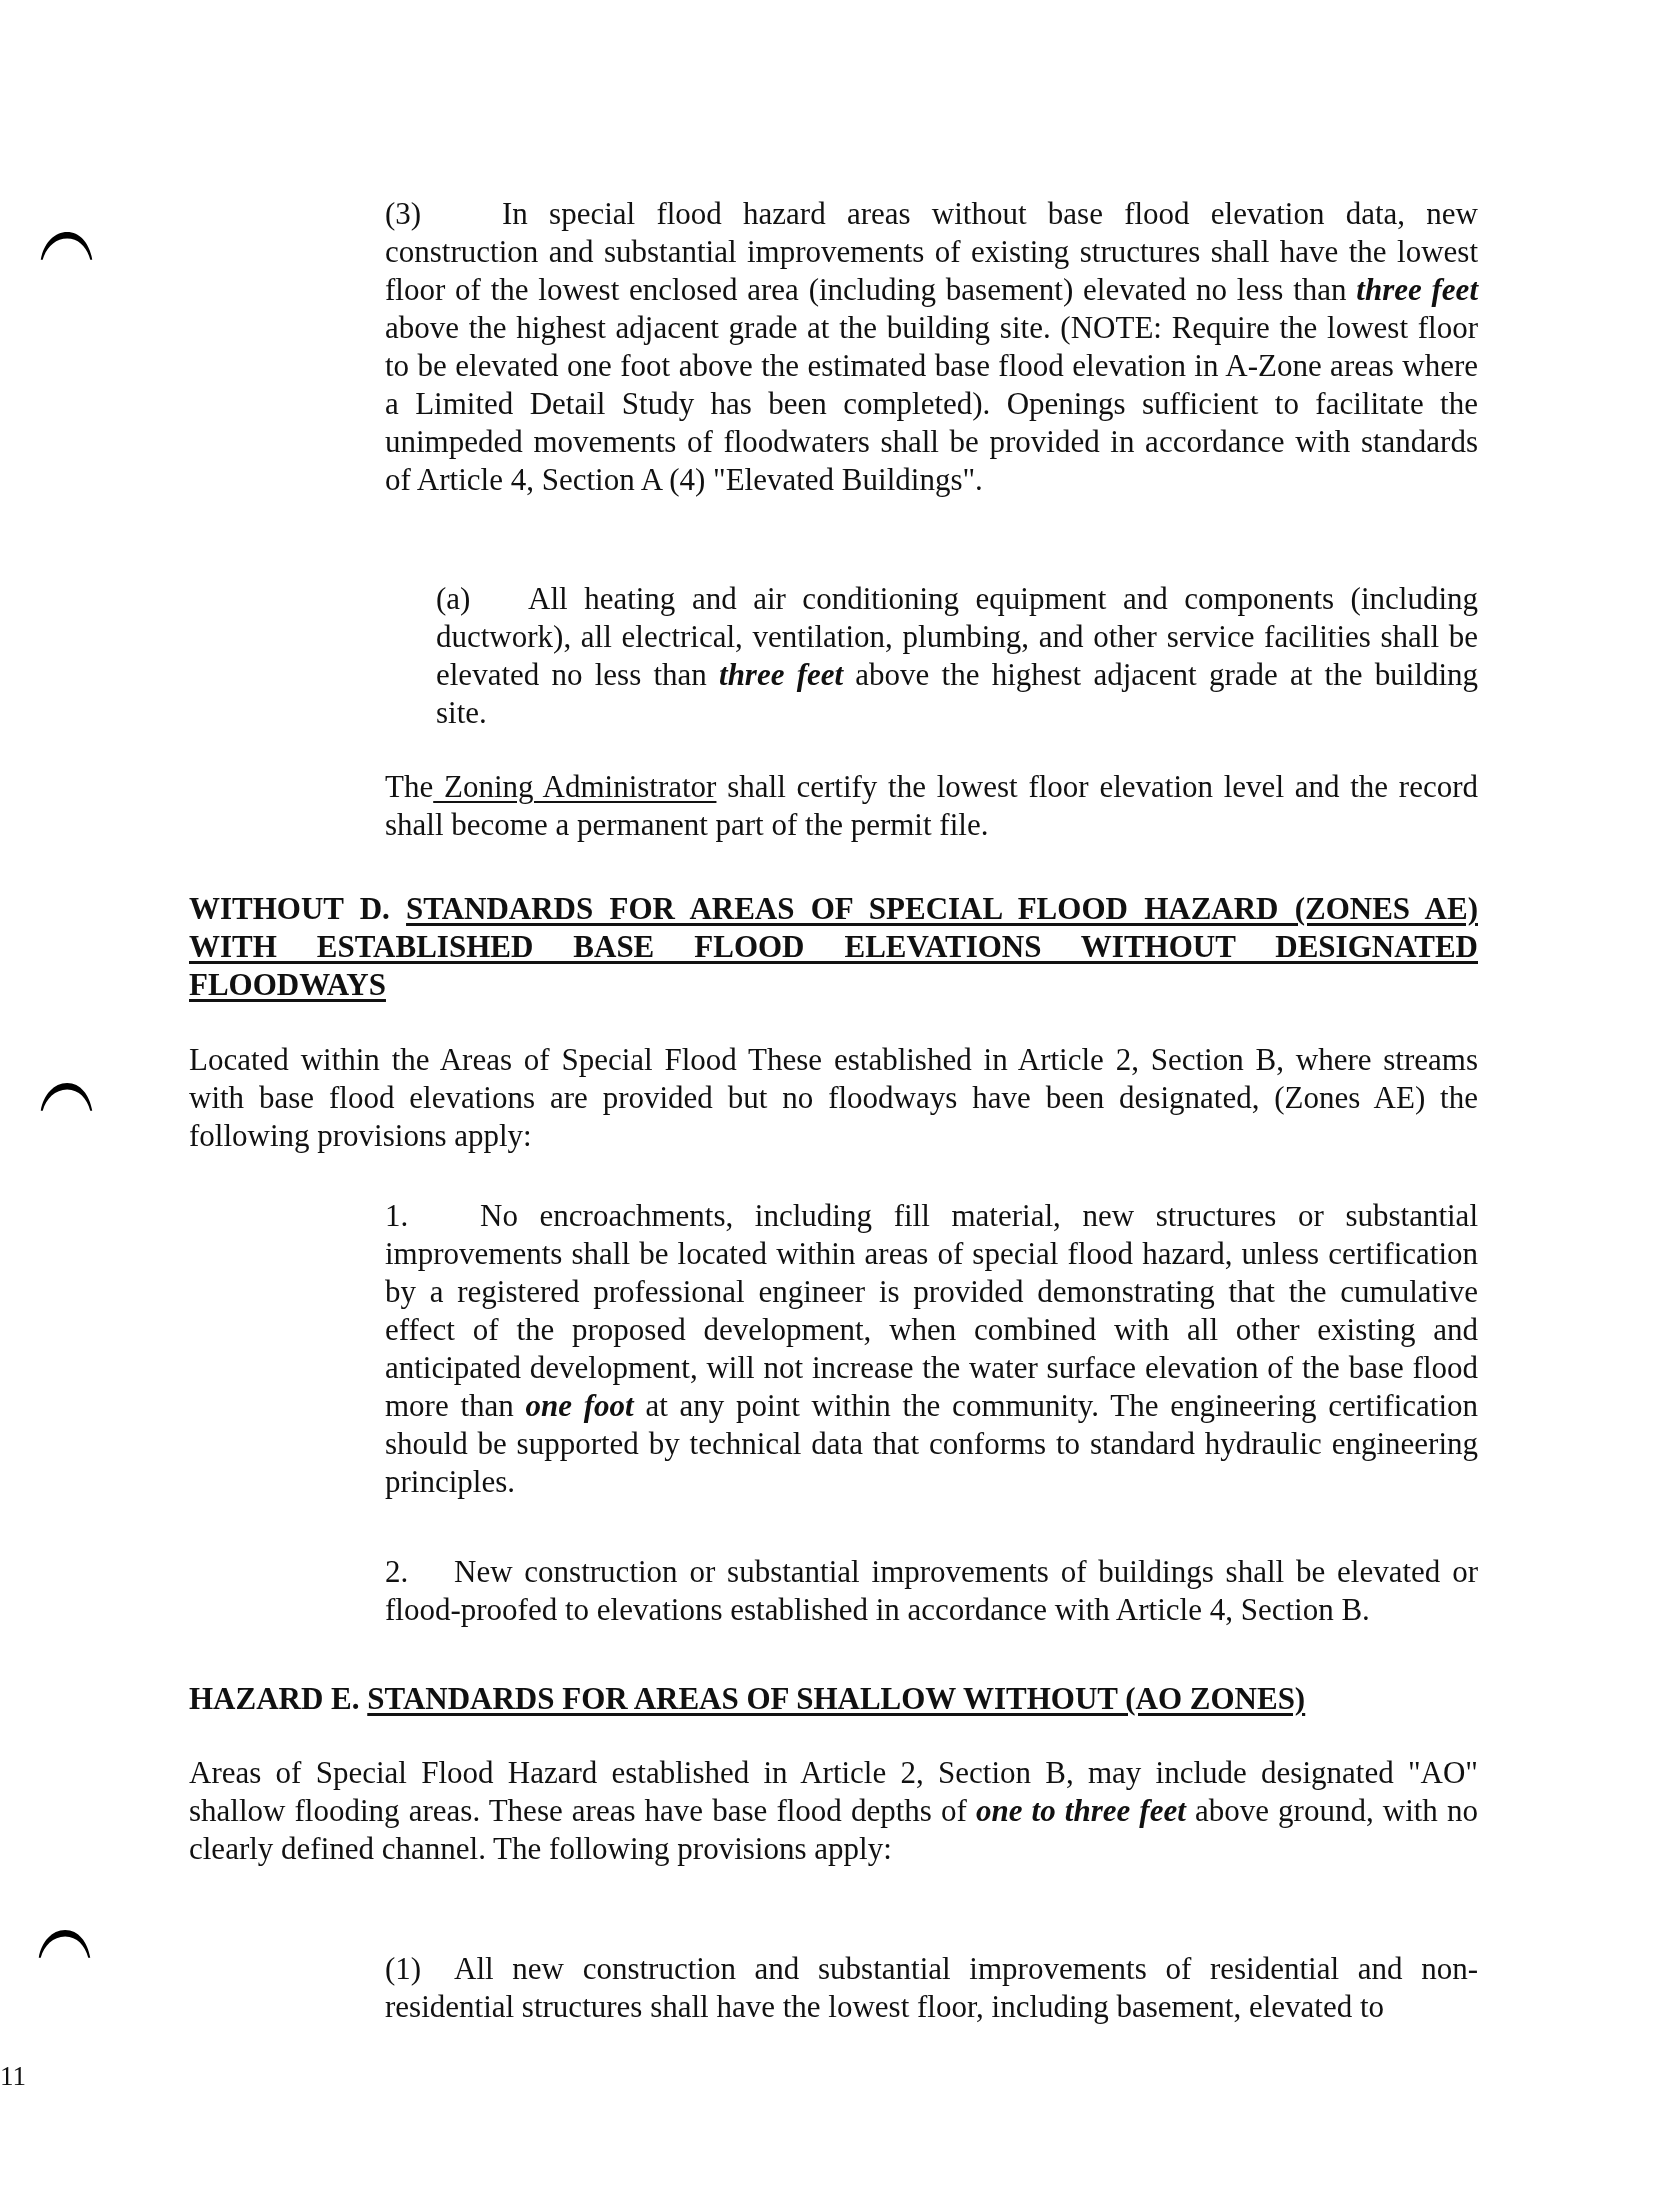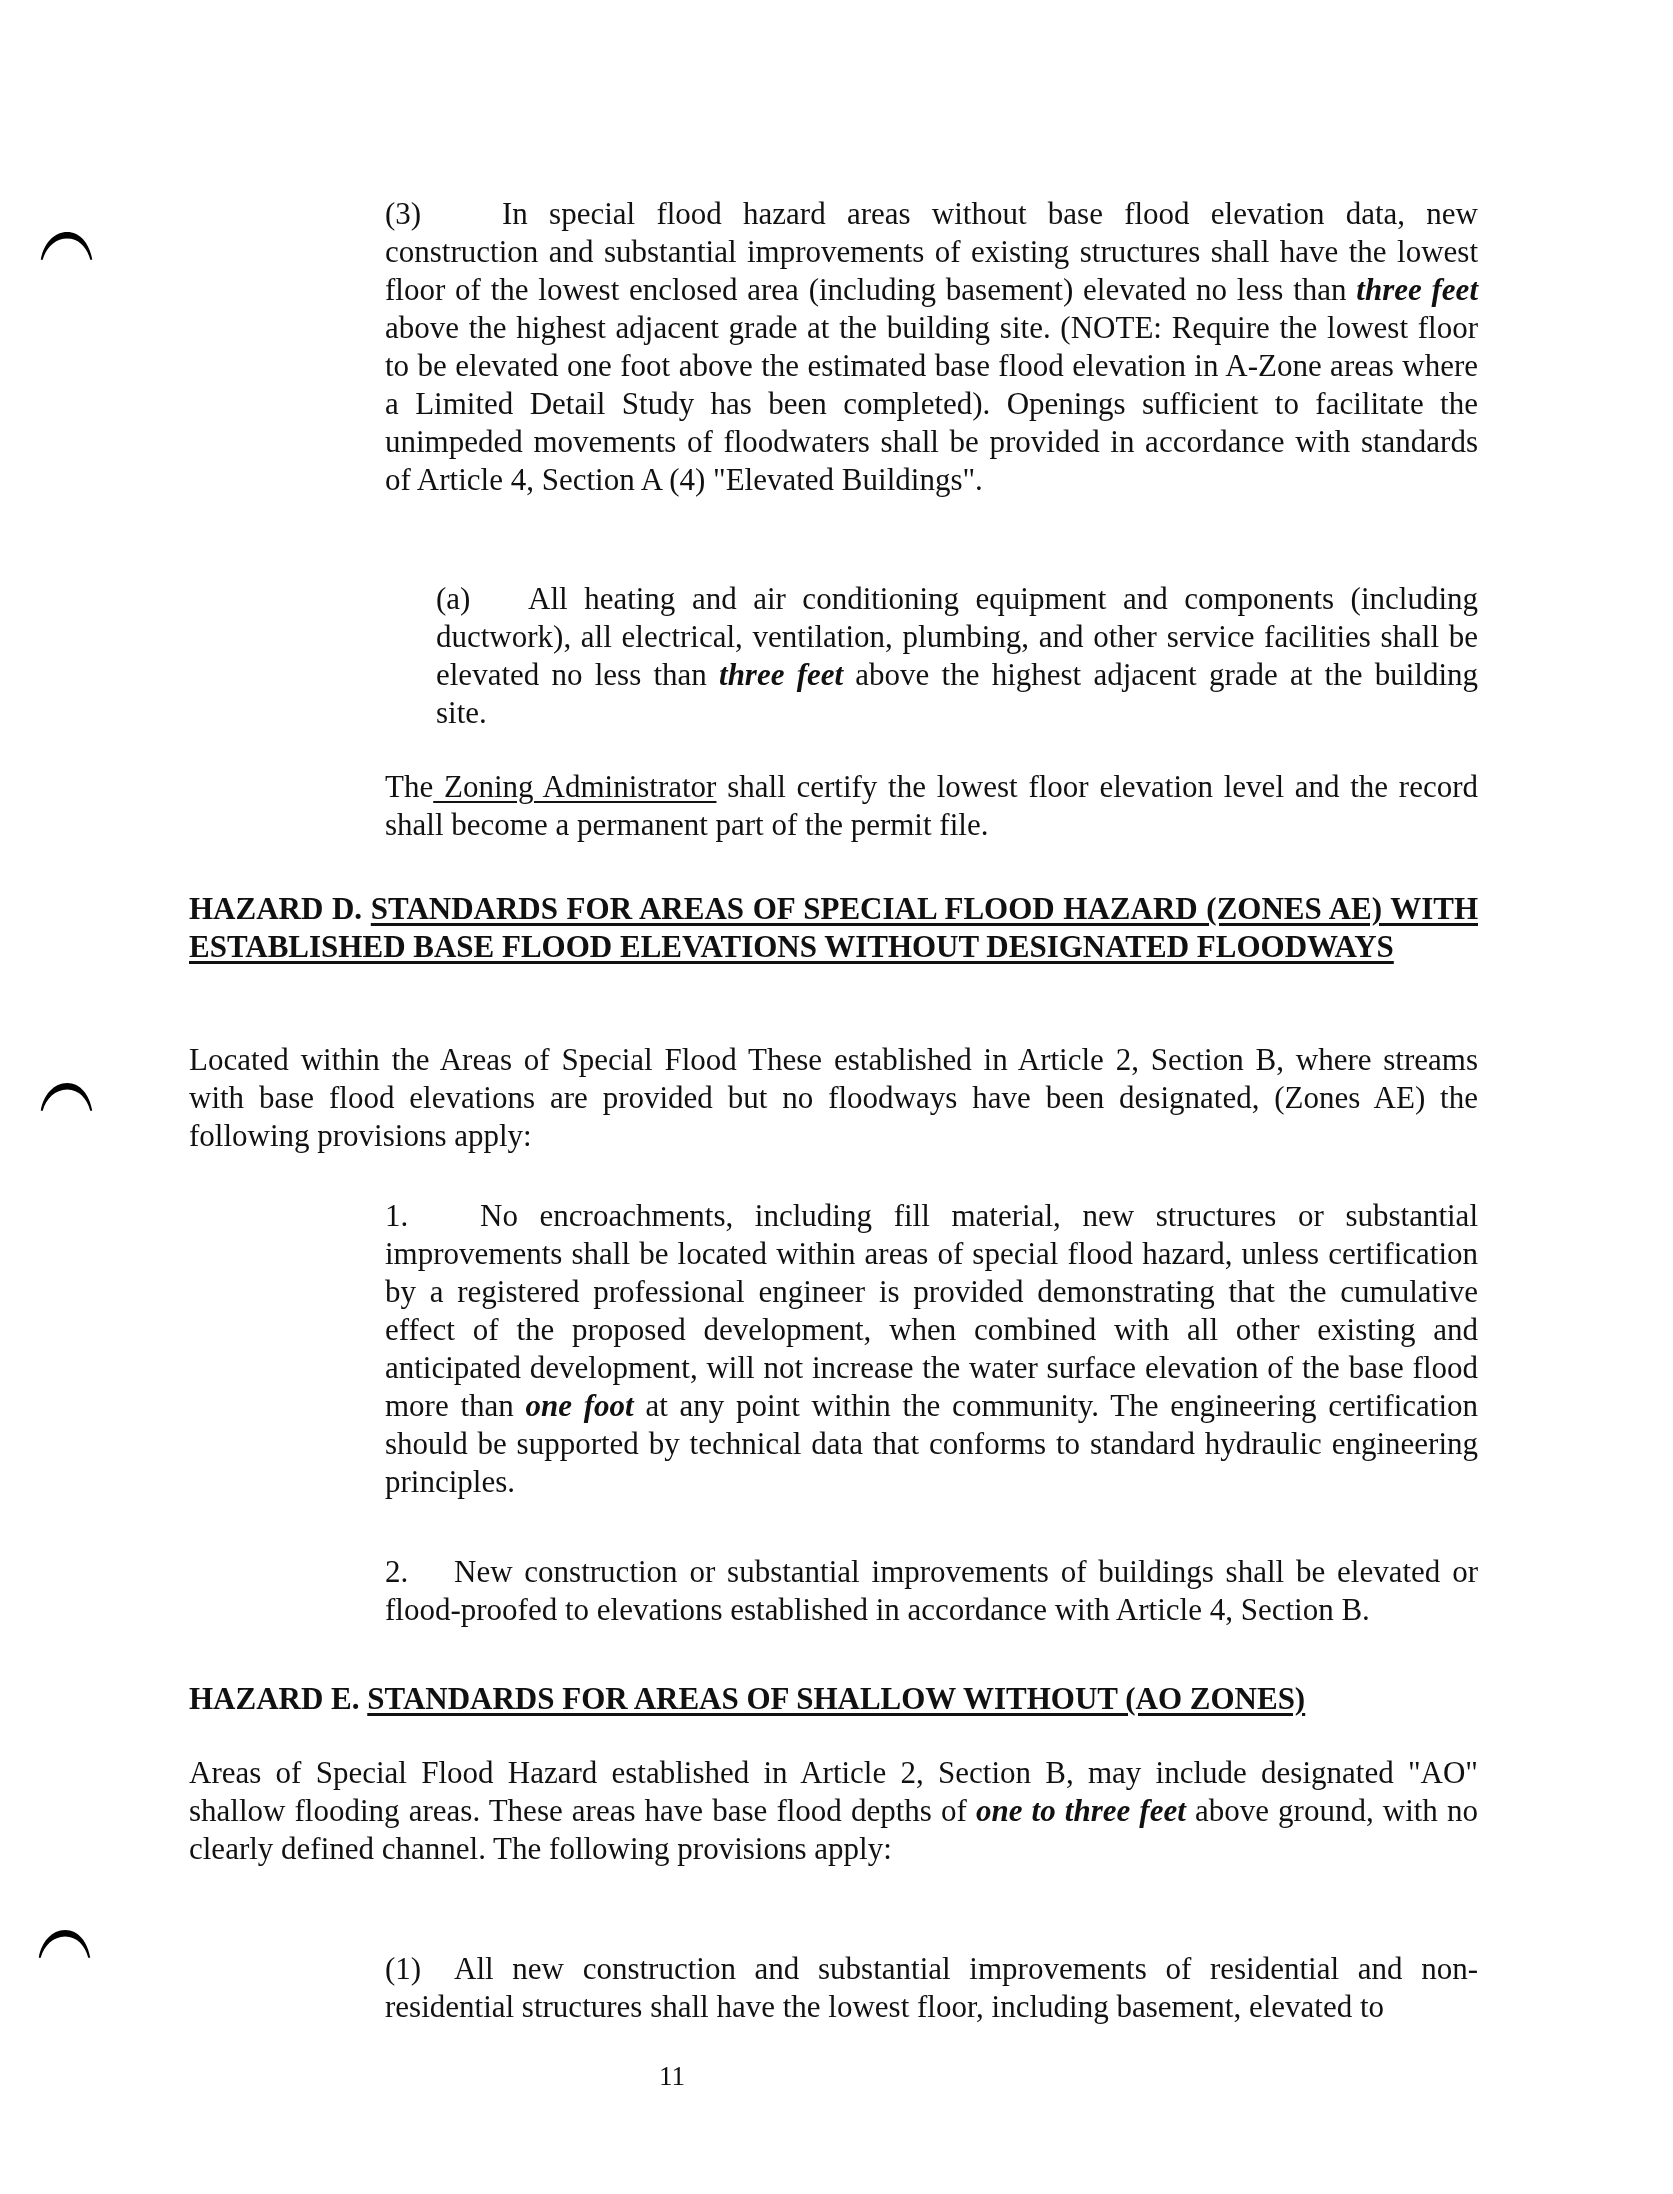--- a/index.html
+++ b/index.html
@@ -13,21 +13,21 @@
   .b-full { left: 189px; width: 1289px; }
   .heading { font-weight: bold; font-size: 31px; line-height: 38px; }
   .u { text-decoration: underline; text-decoration-thickness: 2.7px; text-underline-offset: 4px; }
   .bi { font-weight: bold; font-style: italic; margin-top: 44px; }
   .tab { display: inline-block; }
   .tab-3 { width: 117px; }
   .tab-a { width: 92px; }
   .tab-1 { width: 95px; }
   .tab-2 { width: 69px; }
   .tab-p1 { width: 69px; }
-  .pagenum { position: absolute; left: 0; width: 1344px; top: 2060px; text-align: center;
+  .pagenum { position: absolute; left: 0; width: 1344px; top: 2060px; 
              font-size: 27px; line-height: 33px; }
   .punch { position: absolute; width: 55px; height: 33px; }
   .punch svg { display: block; }
 </style>
 </head>
 <body>
 
 <div class="page">
 
   <div class="punch" style="left:39px; top:228px;">
@@ -59,21 +59,21 @@
   </div>
 
   <div class="block b-indent" style="top:768px;">
     <p>
       <span>The</span><span class="u" style="text-decoration-thickness:2px;"> Zoning Administrator</span><span> shall certify the lowest floor elevation level and the record shall become a permanent part of the permit file.</span>
     </p>
   </div>
 
   <div class="block b-full heading" style="top:890px;">
     <p>
-      <span>HAZARD D. </span><span class="u">STANDARDS FOR AREAS OF SPECIAL FLOOD HAZARD (ZONES AE) WITH ESTABLISHED BASE FLOOD ELEVATIONS WITHOUT DESIGNATED FLOODWAYS</span>
+      <span>WITHOUT D. </span><span class="u">STANDARDS FOR AREAS OF SPECIAL FLOOD HAZARD (ZONES AE) WITH ESTABLISHED BASE FLOOD ELEVATIONS WITHOUT DESIGNATED FLOODWAYS</span>
     </p>
   </div>
 
   <div class="block b-full" style="top:1041px;">
     <p>Located within the Areas of Special Flood These established in Article 2, Section B, where streams with base flood elevations are provided but no floodways have been designated, (Zones AE) the following provisions apply:</p>
   </div>
 
   <div class="block b-indent" style="top:1197px;">
     <p>
       <span class="tab tab-1">1.</span><span>No encroachments, including fill material, new structures or substantial improvements shall be located within areas of special flood hazard, unless certification by a registered professional engineer is provided demonstrating that the cumulative effect of the proposed development, when combined with all other existing and anticipated development, will not increase the water surface elevation of the base flood more than </span><span class="bi">one foot</span><span> at any point within the community. The engineering certification should be supported by technical data that conforms to standard hydraulic engineering principles.</span>

